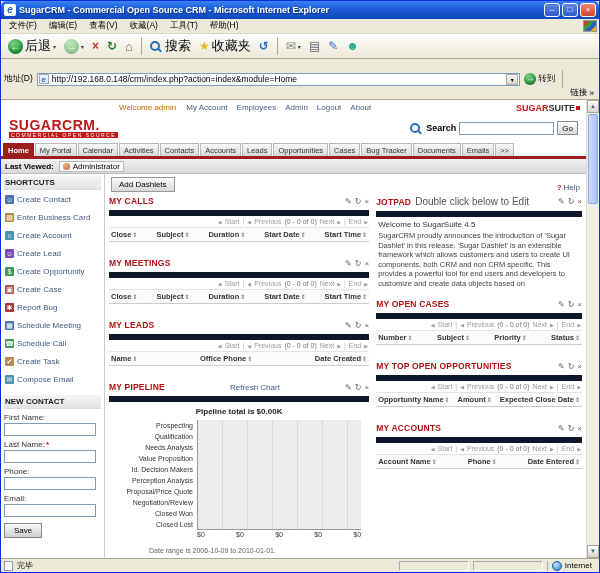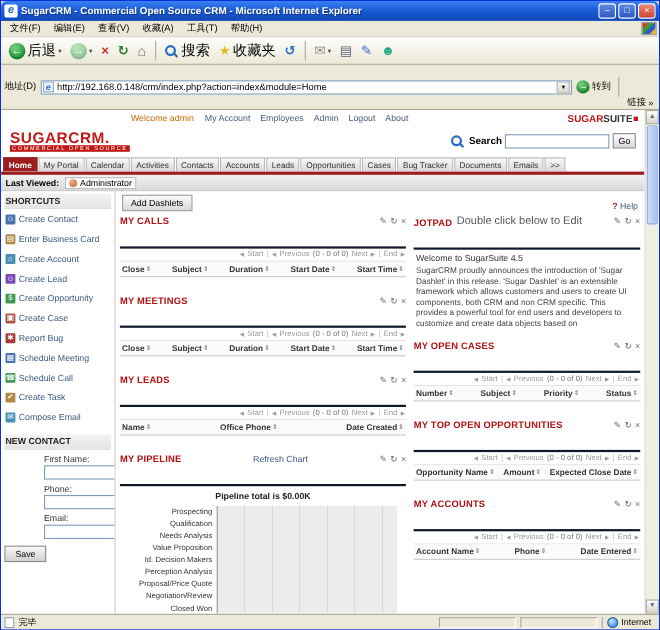--- a/index.html
+++ b/index.html
@@ -87,37 +87,37 @@
   .lv-item { display:flex; align-items:center; gap:3px; background:#fafafa; border:1px solid #bbb; padding:0 3px; height:11px; }
   .lv-icon { width:7px; height:7px; background:radial-gradient(circle at 35% 30%,#f0b080,#c06030); border-radius:50%; }
 
   .s-content { flex:1; display:flex; overflow:hidden; background:#fff; }
   .sidebar { flex:0 0 104px; border-right:1px solid #ccc; padding:2px 3px; overflow:hidden; }
   .sc-title, .nc-title { font-weight:bold; font-size:8px; color:#222; padding:2px 1px; border-bottom:1px solid #ddd; background:linear-gradient(180deg,#f4f4f4,#e4e4e4); }
   .nc-title { margin-top:7px; }
   .sc-item { display:flex; align-items:center; gap:3px; padding:5px 1px 4px; }
   .sc-icon { width:9px; height:9px; font-size:7px; line-height:9px; text-align:center; color:#fff; border-radius:1px; flex:0 0 9px; }
   .sc-label { color:#3E5A7E; font-size:8px; white-space:nowrap; }
-  .nc-field { margin-top:4px;margin-left:36px; }
+  .nc-field { margin-top:4px; }
   .nc-label { font-size:8px; color:#333; }
   .req { color:#cc0000; font-weight:bold; margin-left:1px; }
   .nc-input { width:92px; height:13px; border:1px solid #7F9DB9; font-size:8px; margin-top:1px; }
   .save-btn { margin-top:6px; font-size:8px; height:15px; padding:0 9px; background:linear-gradient(180deg,#f8f8f8,#d0d0d0); border:1px solid #888; }
 
   .main { flex:1; padding:2px 4px; overflow:hidden; }
   .main-head { display:flex; justify-content:space-between; align-items:flex-end; padding:1px 2px 4px; }
   .add-dashlets { font-size:8px; height:15px; padding:0 7px; background:linear-gradient(180deg,#fbfbfb,#d8d8d8); border:1px solid #999; }
   .help { display:flex; align-items:center; gap:2px; font-size:8px; color:#3E5A7E; }
   .help-q { color:#C01818; font-weight:bold; }
   .cols { display:flex; gap:7px; align-items:flex-start; }
   .col-left { flex:0 0 55%; }
   .col-right { flex:1; }
 
   .dashlet { margin-bottom:8px; }
-  .d-head { display:flex; align-items:center; gap:4px; border-bottom:2px solid #0f172a; padding-bottom:18px; }
+  .d-head { display:flex; align-items:center; gap:4px; border-bottom:6px solid #0f172a; padding-bottom:4px; }
   .d-title { color:#B01111; font-weight:bold; font-size:8.5px; letter-spacing:.2px; white-space:nowrap; }
   .d-mid { font-size:8px; color:#3E5A7E; flex:1; text-align:center; }
   .d-hint { font-size:10px; color:#555; flex:1; text-align:left; white-space:nowrap; overflow:hidden; }
   .d-icons { margin-left:auto; display:flex; gap:3px; }
   .d-ic { font-size:8px; color:#667; }
   .d-pag { display:flex; justify-content:flex-end; align-items:center; gap:3px; font-size:7px; color:#9a9a9a; padding:2px 1px; border-bottom:1px solid #e4e4e4; }
   .pag-count { color:#777; }
   .pag-sep { color:#bbb; }
   .pag-arrow { font-size:5px; }
   .d-thead { display:flex; justify-content:space-between; padding:2px 2px; border-bottom:1px solid #ccc; background:#fbfbfb; }
@@ -361,20 +361,24 @@
               </div>
             </div>
           <div class="nc-title">NEW CONTACT</div>
           <div class="nc-fields">
 
               <div class="nc-field">
                 <div class="nc-label"><span>First Name:</span><span class="req"></span></div>
                 <input class="nc-input" style="">
               </div>
 
+              <div class="nc-field">
+                <div class="nc-label"><span>Last Name:</span><span class="req">*</span></div>
+                <input class="nc-input" style="">
+              </div>
 
               <div class="nc-field">
                 <div class="nc-label"><span>Phone:</span><span class="req"></span></div>
                 <input class="nc-input" style="">
               </div>
 
               <div class="nc-field">
                 <div class="nc-label"><span>Email:</span><span class="req"></span></div>
                 <input class="nc-input" style="">
               </div>

